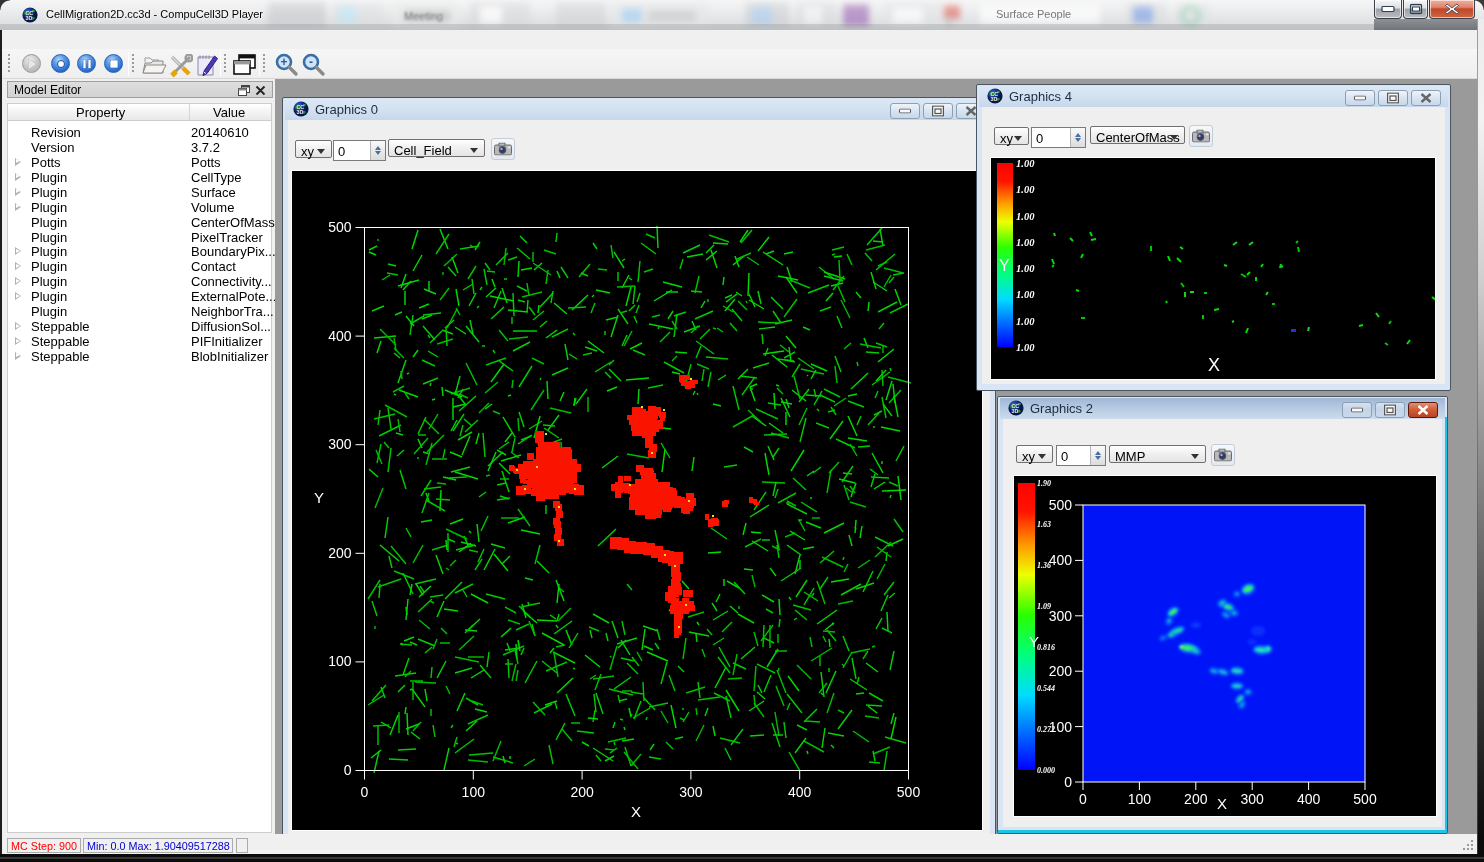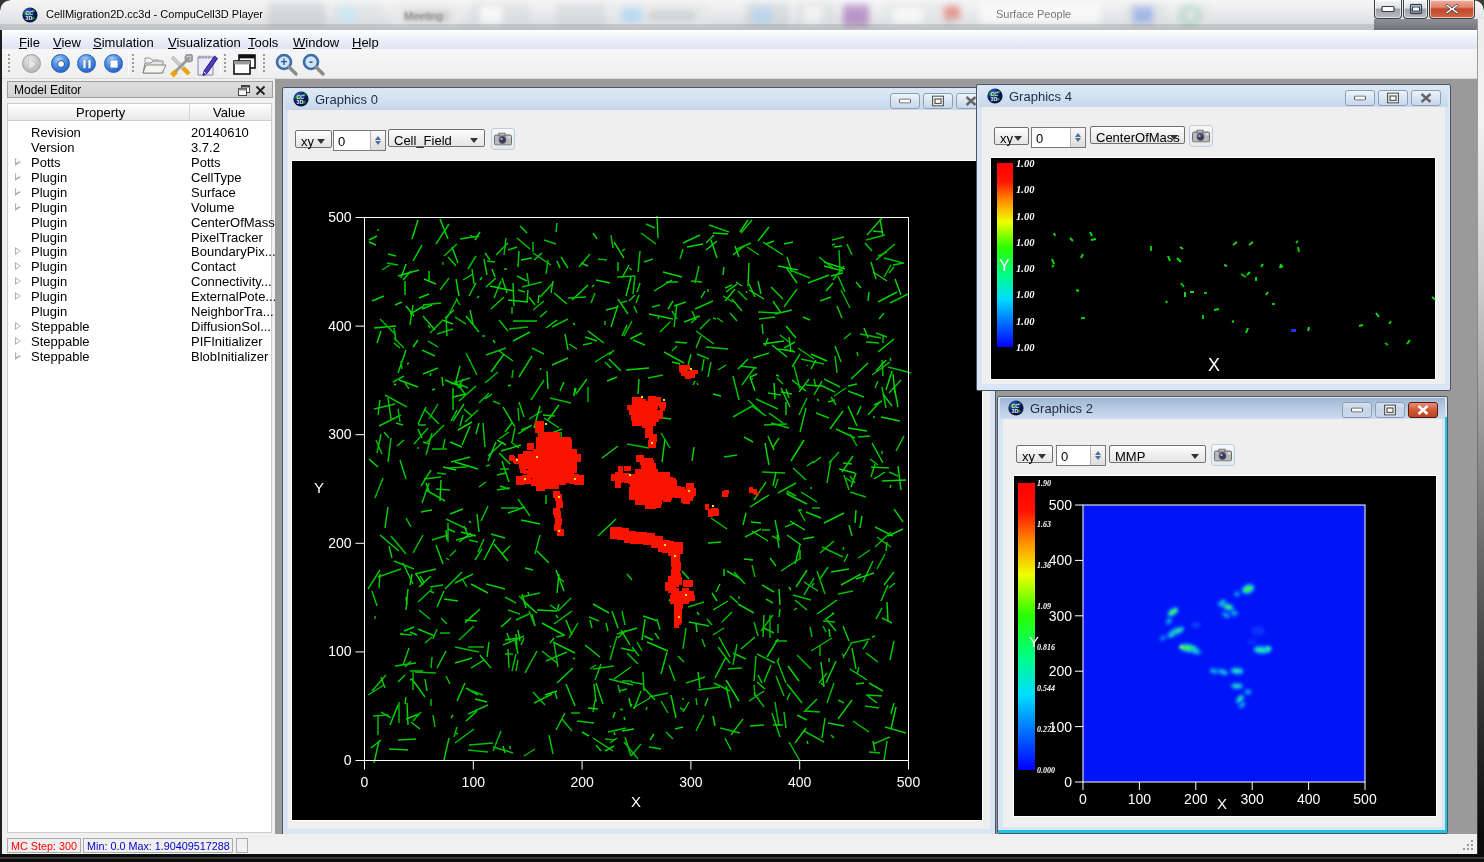--- a/index.html
+++ b/index.html
@@ -115,29 +115,20 @@
       <svg class="glyph" width="13" height="11">
         <rect x="1" y="1" width="11" height="9" rx="1" fill="none" stroke="#2d3e52" stroke-width="1.3"></rect>
         <rect x="3" y="3.5" width="7" height="4" fill="#fff" stroke="#2d3e52" stroke-width="1"></rect>
       </svg>
     </div>
 <div class="capbtn close" style="left:1429px;width:46px">
       <svg class="glyph" width="14" height="12">
         <path d="M2 1 L7 5 L12 1 L13.5 2.5 L9 6 L13.5 9.5 L12 11 L7 7 L2 11 L0.5 9.5 L5 6 L0.5 2.5 Z" fill="#fff" stroke="#2d3e52" stroke-width="0.8"></path>
       </svg>
     </div>
-<div id="menub">
-<span style="position:absolute;left:17px;top:1px;padding:2px 0"><u>F</u>ile</span>
-<span style="position:absolute;left:51px;top:1px;padding:2px 0"><u>V</u>iew</span>
-<span style="position:absolute;left:91px;top:1px;padding:2px 0"><u>S</u>imulation</span>
-<span style="position:absolute;left:166px;top:1px;padding:2px 0"><u>V</u>isualization</span>
-<span style="position:absolute;left:246px;top:1px;padding:2px 0"><u>T</u>ools</span>
-<span style="position:absolute;left:291px;top:1px;padding:2px 0"><u>W</u>indow</span>
-<span style="position:absolute;left:350px;top:1px;padding:2px 0"><u>H</u>elp</span>
-</div>
 <div id="toolb">
 <div class="thandle" style="left:6px"></div>
 <div class="thandle" style="left:130px"></div>
 <div class="thandle" style="left:222px"></div>
 <div class="thandle" style="left:261px"></div>
 <div class="tsep" style="left:126px"></div>
 <div class="tsep" style="left:218px"></div>
 <div class="tsep" style="left:257px"></div>
 <div class="ball grey" style="left:20px;top:5px">
         <svg class="glyph" width="9" height="11">
@@ -283,21 +274,21 @@
         <span style="position:absolute;left:24px">Steppable</span>
         <span style="position:absolute;left:184px">PIFInitializer</span>
       </div>
 <div class="trow" style="top:268.9px">
         <div class="tri" style="top:3px"></div>
         <span style="position:absolute;left:24px">Steppable</span>
         <span style="position:absolute;left:184px">BlobInitializer</span>
       </div>
 </div>
 <div id="mdi">
-<div class="gwin" style="left:7px;top:8px;width:714px;height:749px">
+<div class="gwin" style="left:7px;top:18px;width:714px;height:749px">
         <div class="gtitle">
           <svg class="abs" style="left:8px;top:2px" width="16" height="16" viewBox="0 0 16 16">
 <defs>
               <radialGradient id="g82" cx="35%" cy="30%">
                 <stop offset="0%" stop-color="#3a6adf"></stop>
                 <stop offset="60%" stop-color="#162e8a"></stop>
                 <stop offset="100%" stop-color="#0a1448"></stop>
               </radialGradient>
             </defs>
 <circle cx="8" cy="8" r="7.6" fill="url(#g82)"></circle>
@@ -2019,21 +2010,21 @@
             <line x1="351.0" y1="306" x2="351.0" y2="314" stroke="#fff"></line>
             <text x="351.0" y="328" fill="#fff" font-size="14" text-anchor="middle" font-family="Liberation Sans">500</text>
             <text x="15" y="171" fill="#fff" font-size="15" font-family="Liberation Sans">Y</text>
             <text x="203" y="333" fill="#fff" font-size="15" font-family="Liberation Sans">X</text>
           </svg>
 </div>
 <div style="position:absolute;left:0;top:20px;right:0;bottom:0;border-right:2px solid #1fc3e8;border-bottom:3px solid #1fc3e8;pointer-events:none;z-index:5"></div>
 </div>
 </div>
 <div id="status">
-<div class="sbox" style="left:5px;width:74px;color:#f00">MC Step: 300</div>
+<div class="sbox" style="left:5px;width:74px;color:#f00">MC Step: 900</div>
 <div class="sbox" style="left:81px;width:150px;color:#0000cc">Min: 0.0 Max: 1.90409517288</div>
 <div class="sbox" style="left:234px;width:12px"></div>
 <svg class="abs" style="right:8px;bottom:2px" width="12" height="12">
         <g fill="#9a9a9a">
           <rect x="9" y="0" width="2" height="2"></rect>
           <rect x="9" y="4" width="2" height="2"></rect>
           <rect x="9" y="8" width="2" height="2"></rect>
           <rect x="5" y="4" width="2" height="2"></rect>
           <rect x="5" y="8" width="2" height="2"></rect>
           <rect x="1" y="8" width="2" height="2"></rect>

